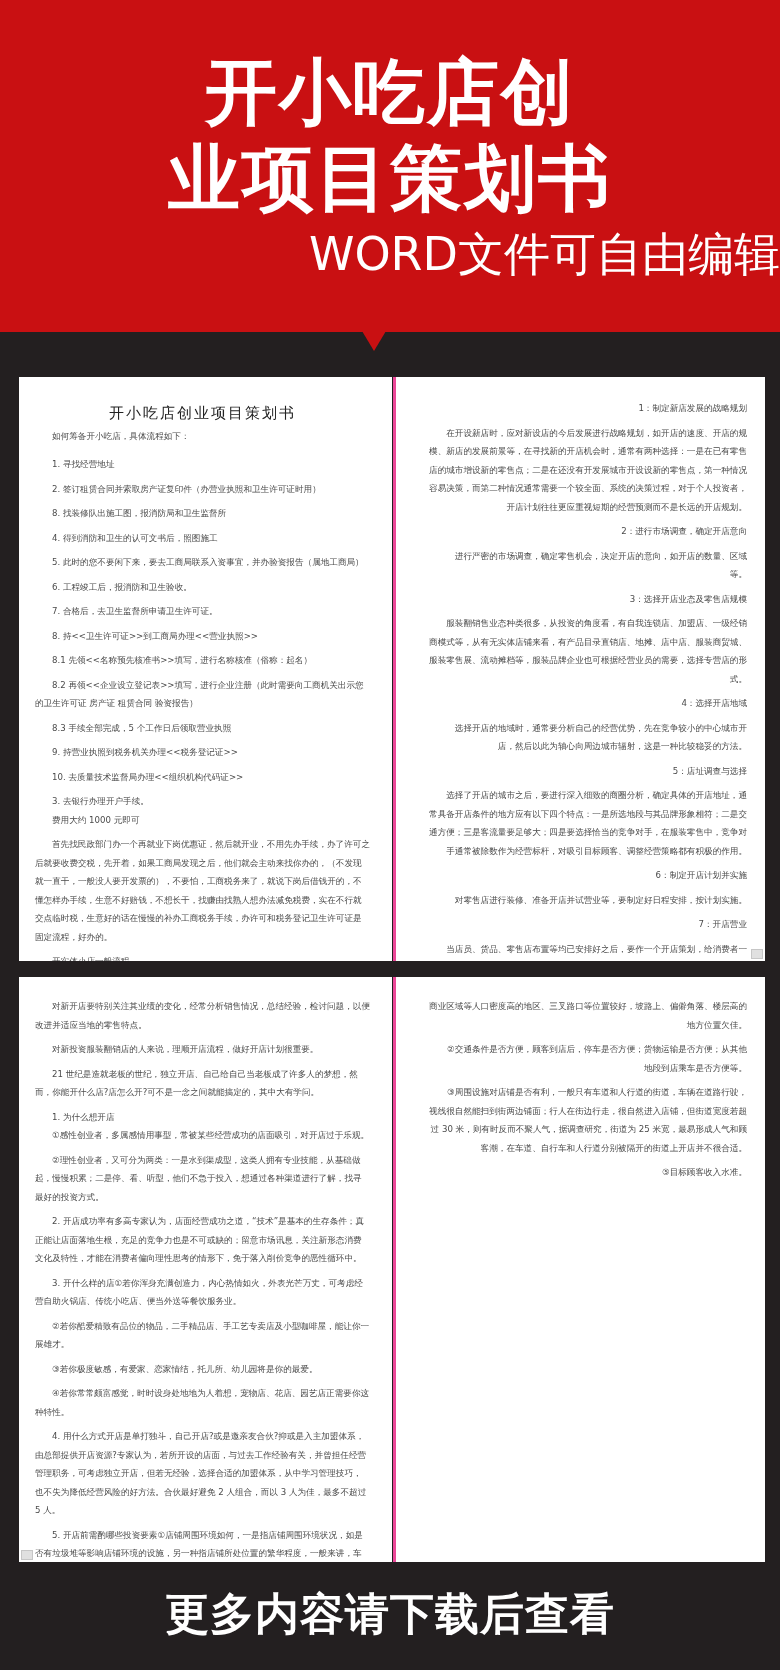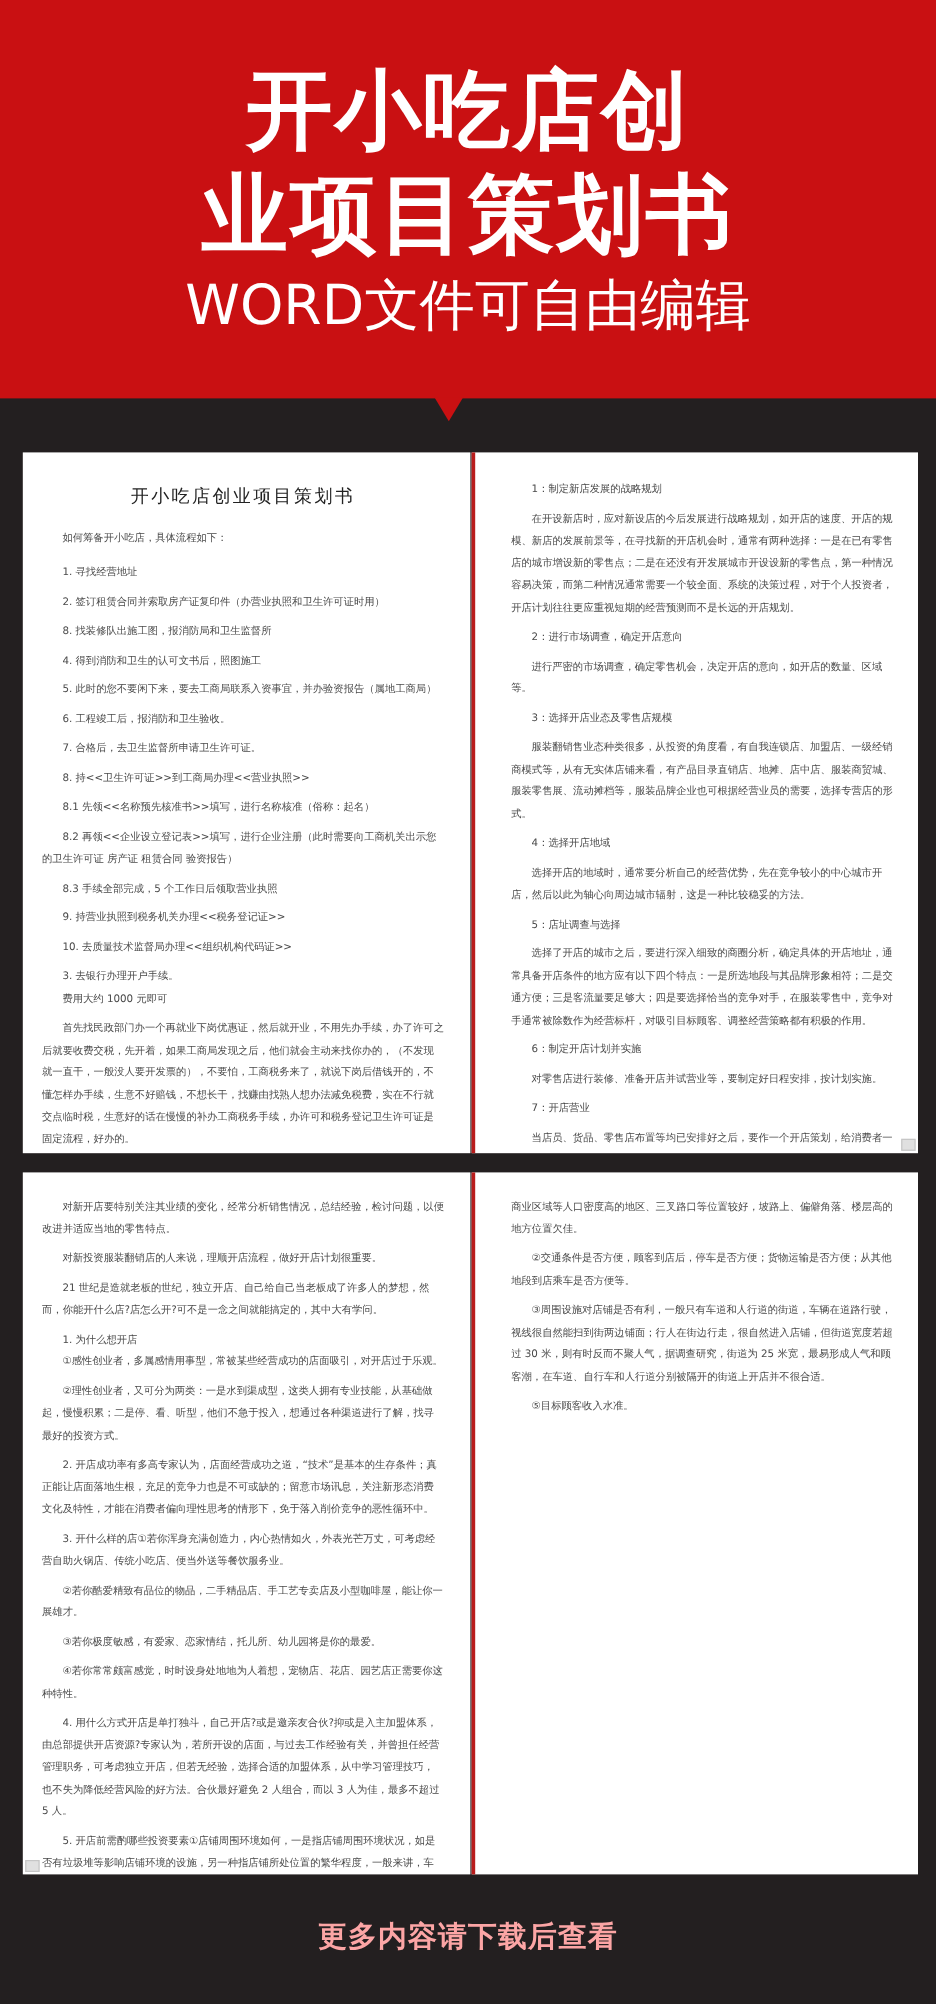--- a/index.html
+++ b/index.html
@@ -12,54 +12,54 @@
       position: absolute; left: 0; top: 0; width: 780px; height: 332px;
       background: #c91012;
     }
     .hero .t1, .hero .t2 {
       position: absolute; left: 0; width: 780px; text-align: center;
       color: #fff; font-weight: bold; font-size: 72px; letter-spacing: 2px; line-height: 80px;
     }
     .hero .t1 { top: 52px; }
     .hero .t2 { top: 138px; }
     .hero .t3 {
-      position: absolute; left: 0; width: 780px; top: 228px; text-align: center;
+      position: absolute; left: 0; width: 780px; top: 228px; text-align: right;
       color: #fff; font-size: 46px; line-height: 52px;
     }
     .notch {
       position: absolute; left: 362px; top: 331px; width: 0; height: 0;
       border-left: 12px solid transparent; border-right: 12px solid transparent;
       border-top: 20px solid #c91012;
     }
     .page {
       position: absolute; background: #fff; overflow: hidden;
       font-family: "DejaVu Sans", sans-serif; color: #4a4a4a;
       font-size: 8.6px; line-height: 18.5px;
     }
     .page.left { left: 19px; width: 373px; padding: 0; }
-    .page.right { left: 393px; width: 369px; border-left: 3px solid #b91c1c; }
+    .page.right { left: 393px; width: 369px; border-left: 3px solid #ec4899; text-align: right; }
     .row1 { top: 377px; height: 584px; }
     .row2 { top: 977px; height: 585px; }
     .page .inner { position: absolute; left: 16px; right: 22px; top: 0; }
     .page.right .inner { left: 30px; right: 18px; }
     .doc-title {
       text-align: center; font-family: "DejaVu Serif", serif; font-size: 15px;
-      color: #222; margin-top: 27px; margin-bottom: 17px; letter-spacing: 2px;
+      color: #222; margin-top: 27px; margin-bottom: 4px; letter-spacing: 2px;
     }
     .p { margin: 0 0 6px 0; }
     .ind { text-indent: 17px; }
     .sub { padding-left: 17px; }
     .gap { height: 4px; }
     .corner-icon {
       position: absolute; width: 10px; height: 8px; background: #e0e0e0;
       border: 1px solid #c6c6c6;
     }
     .footer {
       position: absolute; left: 0; width: 780px; top: 1586px; text-align: center;
-      color: #fca5a5; font-size: 24px; font-weight: bold; line-height: 56px; letter-spacing: 1px;
+      color: #ffffff; font-size: 44px; font-weight: bold; line-height: 56px; letter-spacing: 1px;
     }
   </style>
 </head>
 <body>
 
 <div class="hero">
   <div class="t1">开小吃店创</div>
   <div class="t2">业项目策划书</div>
   <div class="t3">WORD文件可自由编辑</div>
 </div>

